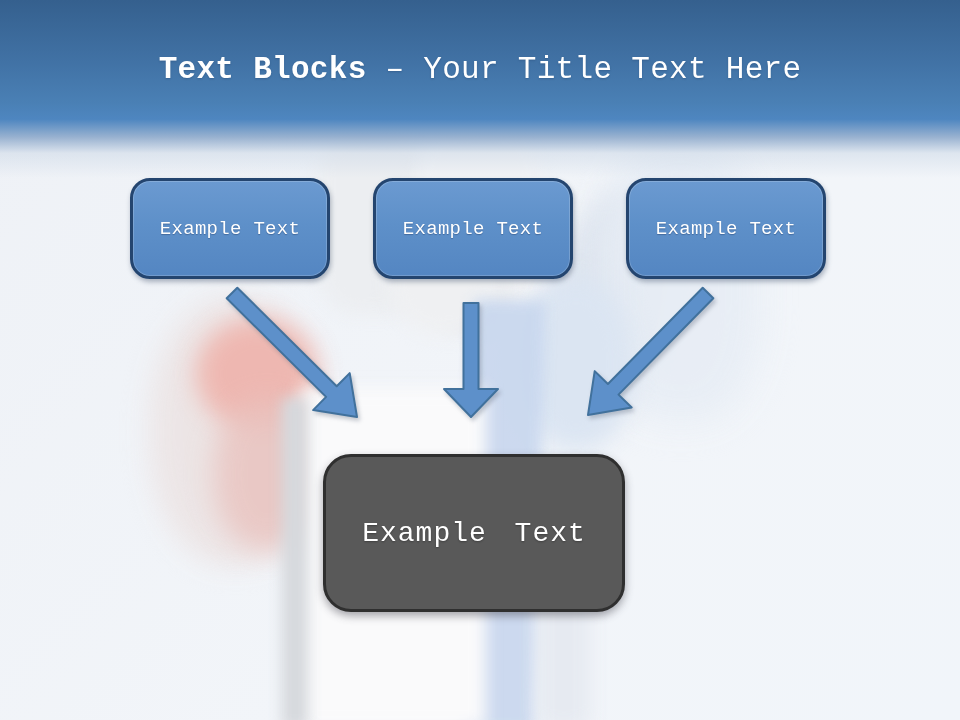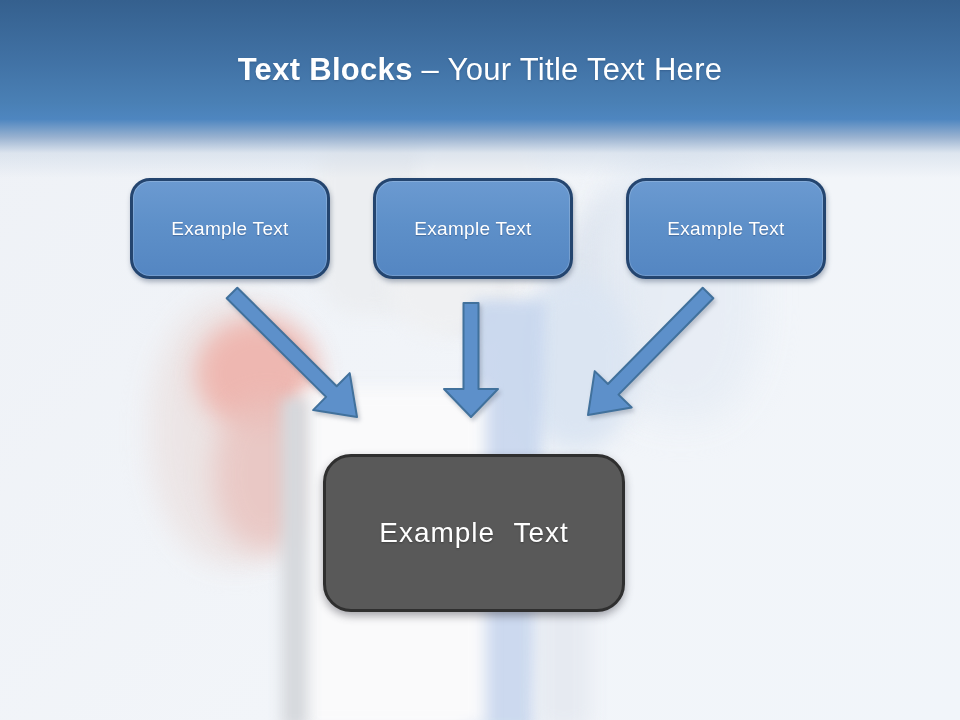--- a/index.html
+++ b/index.html
@@ -1,20 +1,20 @@
 <!DOCTYPE html>
 <html><head>
 <meta charset="utf-8">
 <style>
   html,body{margin:0;padding:0;background:#ffffff;}
   .slide{
     position:relative;
     width:960px;height:720px;
     overflow:hidden;
-    font-family:Liberation Sans, sans-serif;
+    font-family:Liberation Mono, monospace;
     background:linear-gradient(135deg,#eef1f6 0%,#f2f5f9 60%,#f1f5fa 100%);
   }
   
   .bg-photo{position:absolute;inset:0;}
   .bg-shape{position:absolute;}
   .sh-pinky-side   {left:150px;top:298px;width:172px;height:268px;background:#ece4e4;border-radius:46%;filter:blur(14px);opacity:.9;}
   .sh-red-upper    {left:196px;top:318px;width:122px;height:112px;background:#efb0a8;border-radius:50%;filter:blur(12px);opacity:.85;}
   .sh-red-lower    {left:214px;top:398px;width:106px;height:152px;background:#e9c2be;border-radius:46%;filter:blur(14px);opacity:.8;}
   .sh-knuckle-left {left:318px;top:133px;width:112px;height:182px;background:#eceef1;border-radius:42px;filter:blur(8px);}
   .sh-knuckle-mid  {left:418px;top:128px;width:122px;height:197px;background:#f2f3f5;border-radius:46px;filter:blur(8px);}

